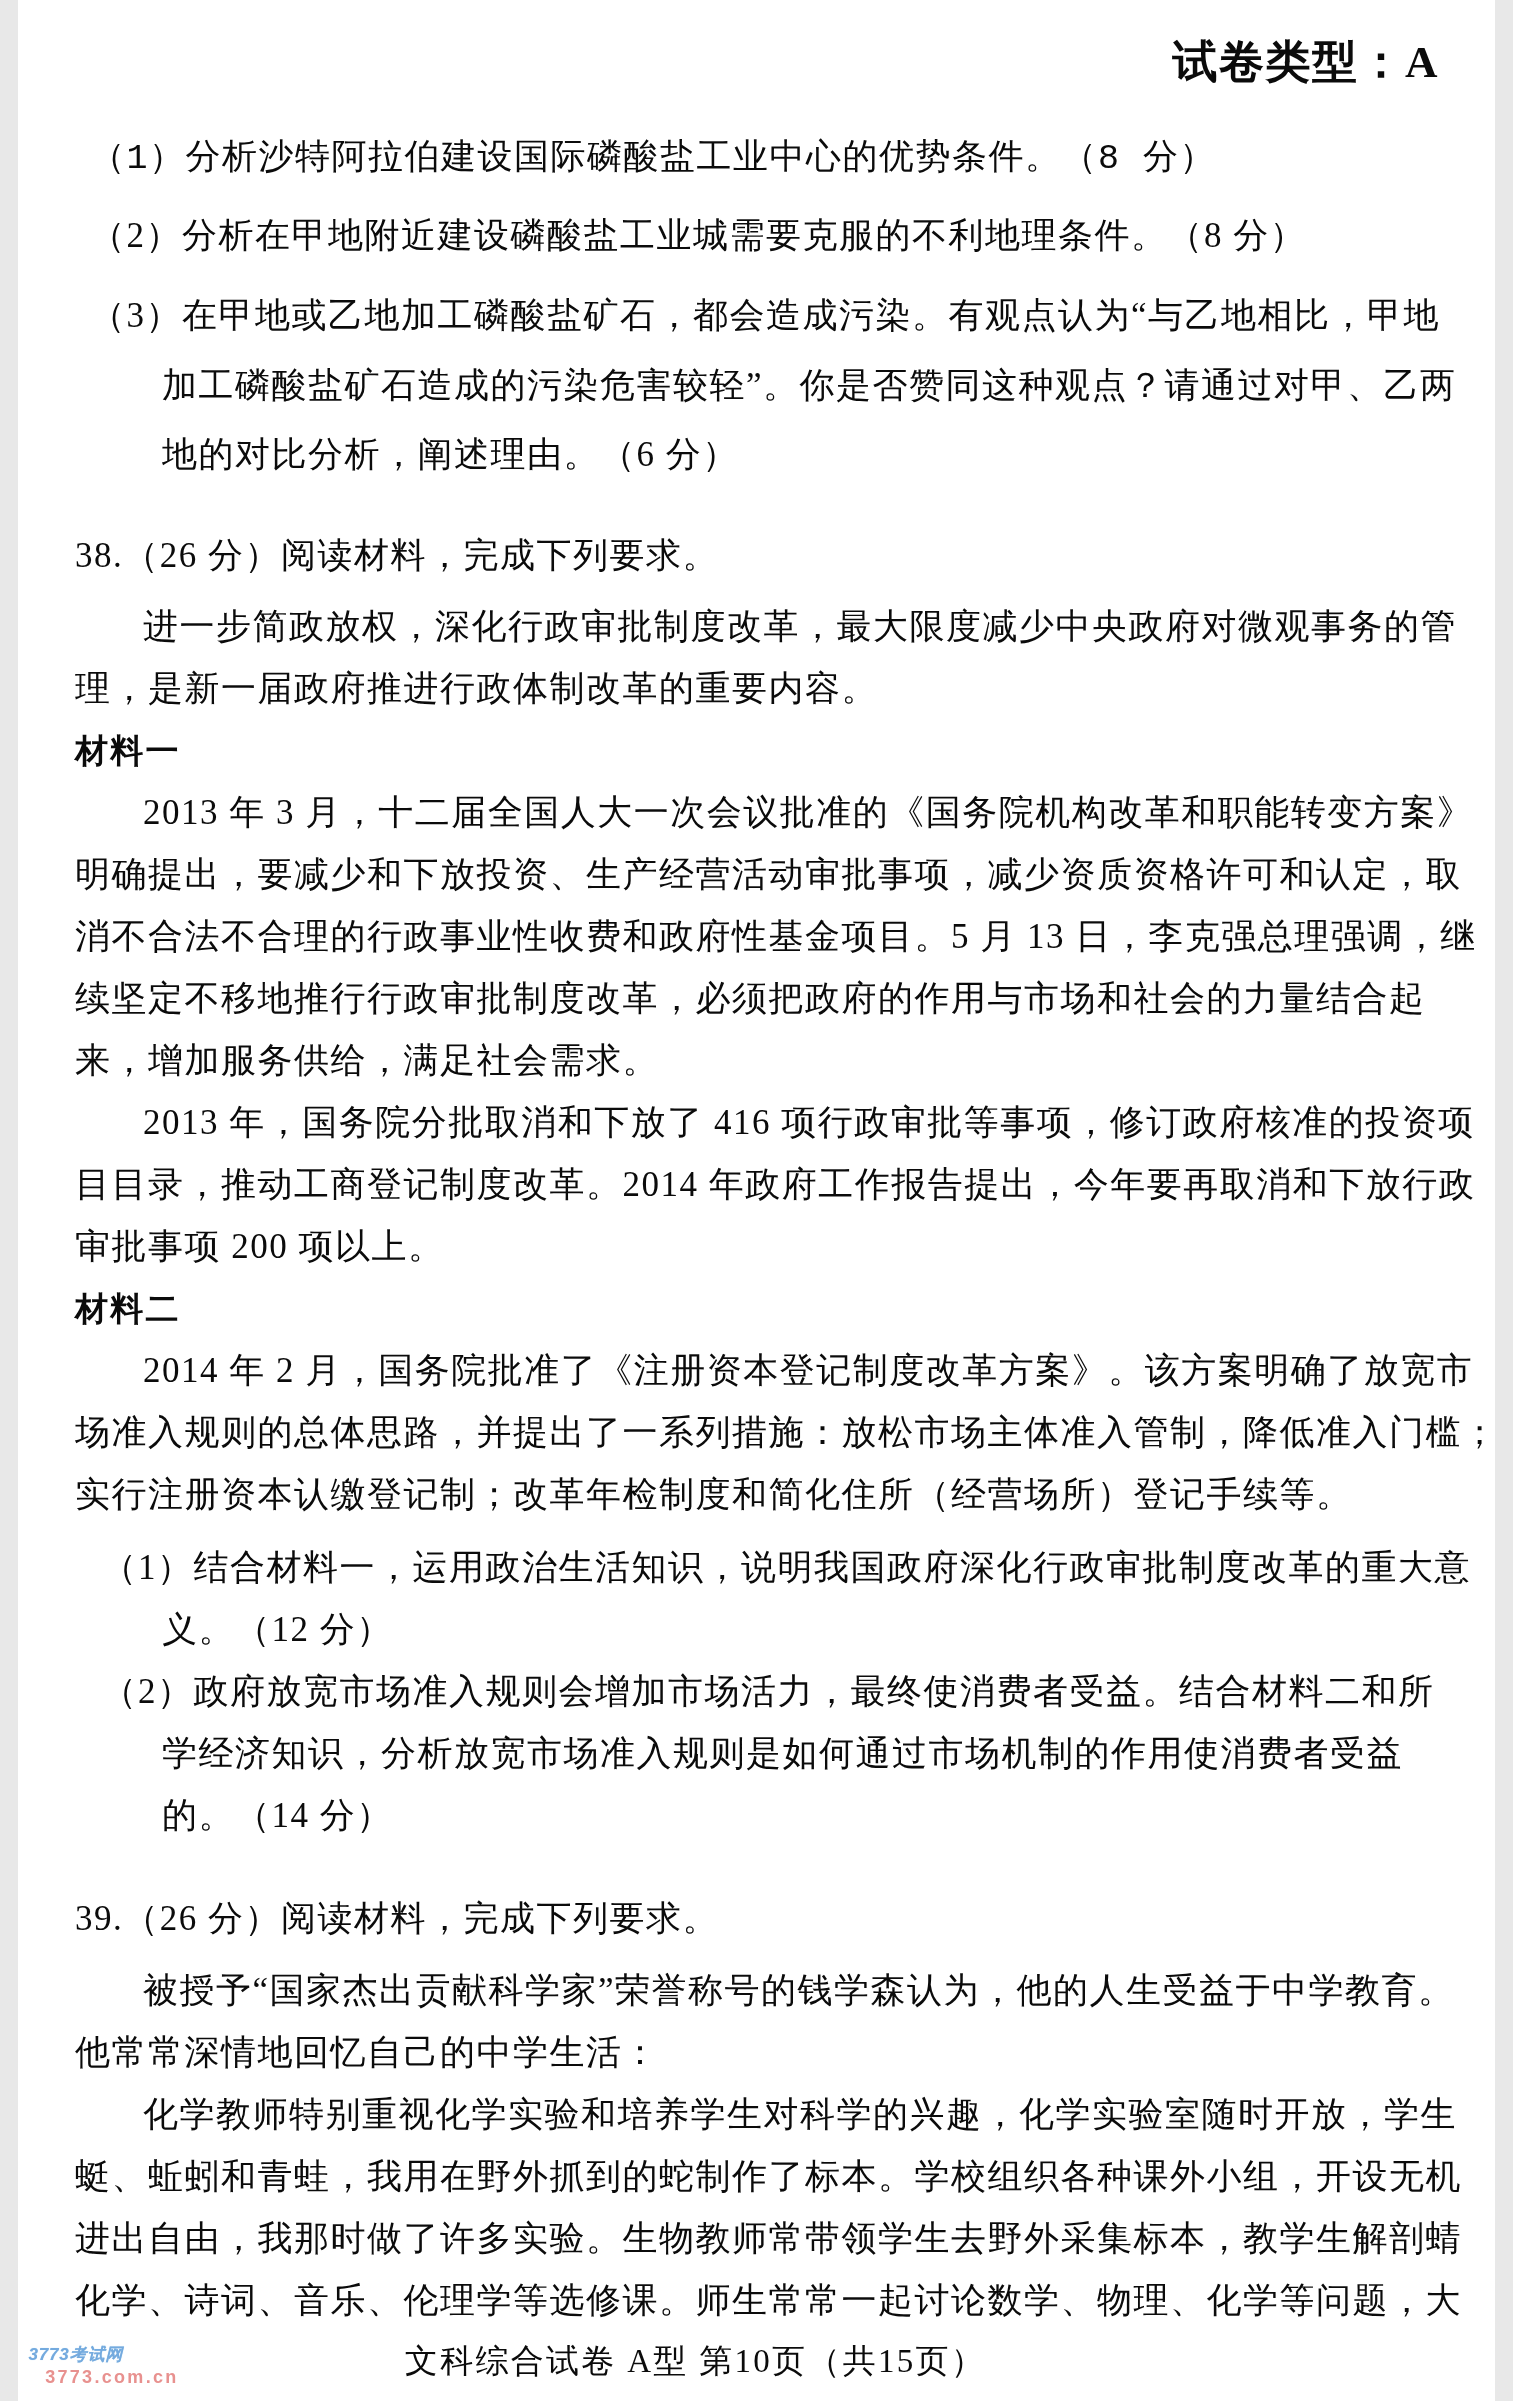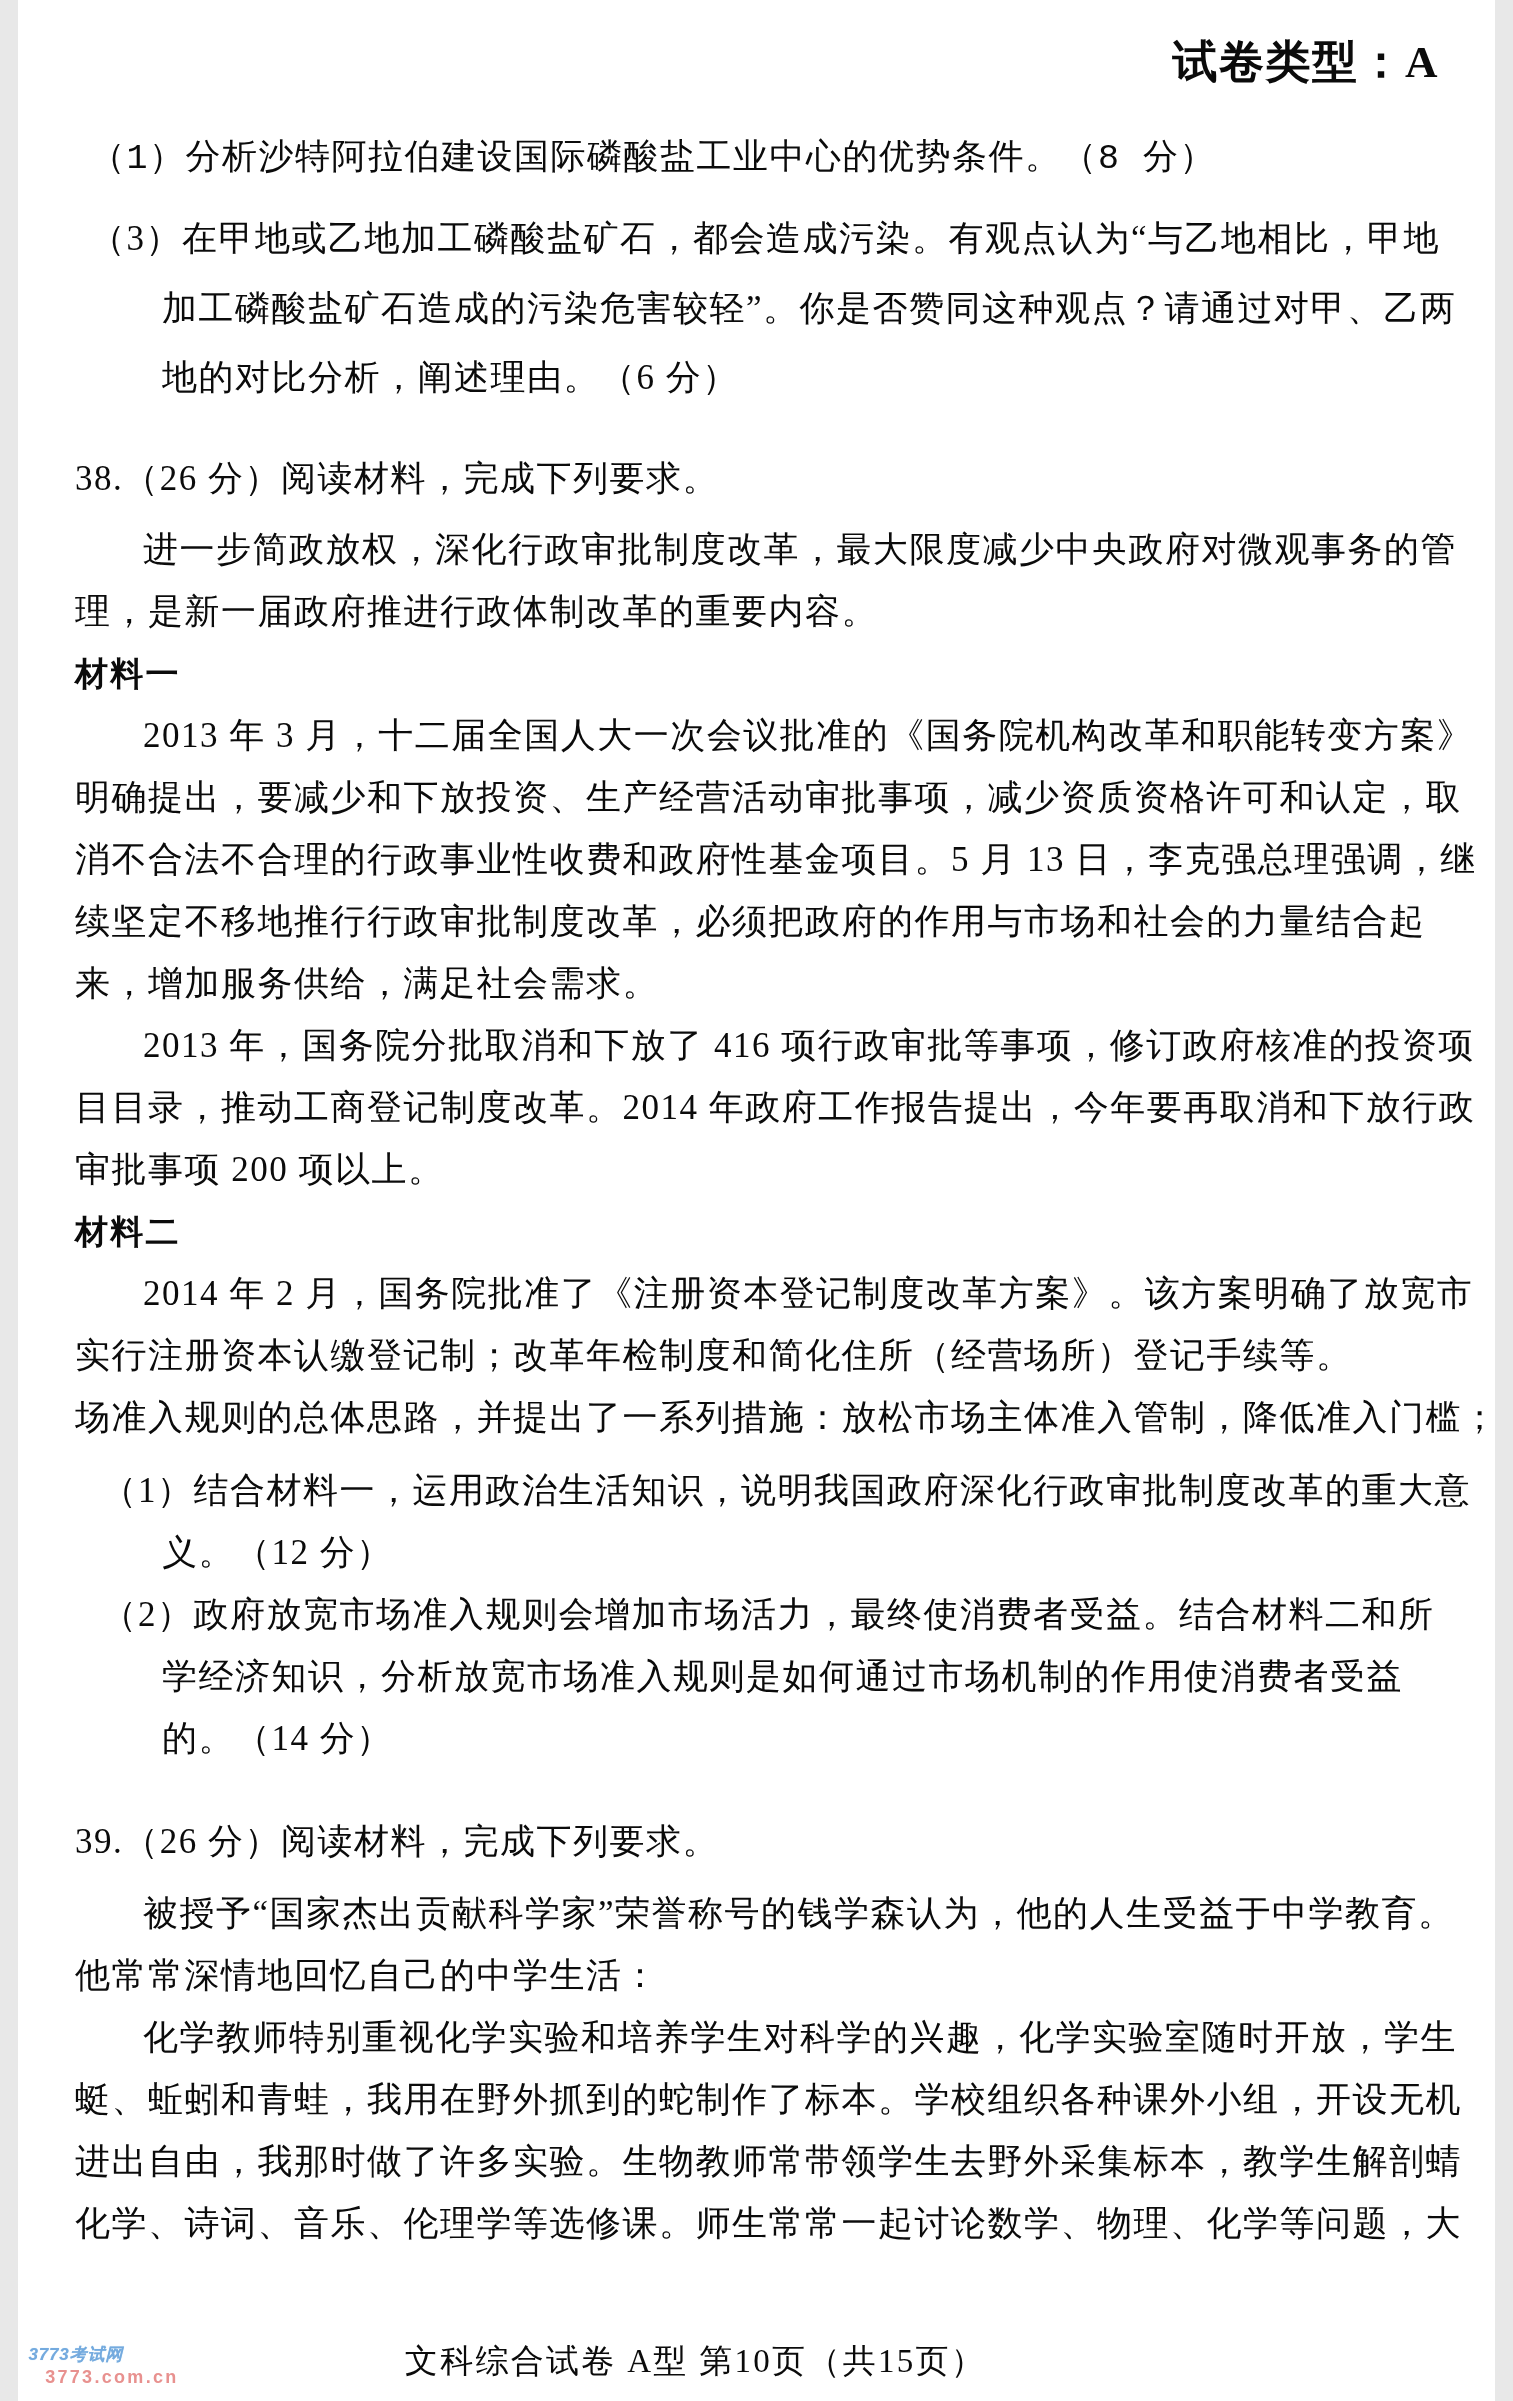--- a/index.html
+++ b/index.html
@@ -76,39 +76,40 @@
   }
 </style>
 </head>
 <body>
 
 <div class="page">
   <div class="content">
     <div class="exam-type">试卷类型：A</div>
     <div>
         <div class="line i1" style="margin-top: 29px; font-family: Liberation Mono, monospace;">（1）分析沙特阿拉伯建设国际磷酸盐工业中心的优势条件。（8 分）</div>
+        <div class="line i1" style="margin-top: 15px;">（2）分析在甲地附近建设磷酸盐工业城需要克服的不利地理条件。（8 分）</div>
         <div class="line i1" style="margin-top: 18px;">（3）在甲地或乙地加工磷酸盐矿石，都会造成污染。有观点认为“与乙地相比，甲地</div>
         <div class="line i4" style="margin-top: 7.6px;">加工磷酸盐矿石造成的污染危害较轻”。你是否赞同这种观点？请通过对甲、乙两</div>
         <div class="line i4" style="margin-top: 7.6px;">地的对比分析，阐述理由。（6 分）</div>
         <div class="line i0" style="margin-top: 39px;">38.（26 分）阅读材料，完成下列要求。</div>
         <div class="line i3" style="margin-top: 9px;">进一步简政放权，深化行政审批制度改革，最大限度减少中央政府对微观事务的管</div>
         <div class="line i0">理，是新一届政府推进行政体制改革的重要内容。</div>
         <div class="line i0 hd">材料一</div>
         <div class="line i3">2013 年 3 月，十二届全国人大一次会议批准的《国务院机构改革和职能转变方案》</div>
         <div class="line i0">明确提出，要减少和下放投资、生产经营活动审批事项，减少资质资格许可和认定，取</div>
         <div class="line i0">消不合法不合理的行政事业性收费和政府性基金项目。5 月 13 日，李克强总理强调，继</div>
         <div class="line i0">续坚定不移地推行行政审批制度改革，必须把政府的作用与市场和社会的力量结合起</div>
         <div class="line i0">来，增加服务供给，满足社会需求。</div>
         <div class="line i3">2013 年，国务院分批取消和下放了 416 项行政审批等事项，修订政府核准的投资项</div>
         <div class="line i0">目目录，推动工商登记制度改革。2014 年政府工作报告提出，今年要再取消和下放行政</div>
         <div class="line i0">审批事项 200 项以上。</div>
         <div class="line i0 hd">材料二</div>
         <div class="line i3">2014 年 2 月，国务院批准了《注册资本登记制度改革方案》。该方案明确了放宽市</div>
+        <div class="line i0">场准入规则的总体思路，并提出了一系列措施：放松市场主体准入管制，降低准入门槛；</div>
         <div class="line i0">实行注册资本认缴登记制；改革年检制度和简化住所（经营场所）登记手续等。</div>
-        <div class="line i0">场准入规则的总体思路，并提出了一系列措施：放松市场主体准入管制，降低准入门槛；</div>
         <div class="line i2" style="margin-top: 10.6px;">（1）结合材料一，运用政治生活知识，说明我国政府深化行政审批制度改革的重大意</div>
         <div class="line i4">义。（12 分）</div>
         <div class="line i2">（2）政府放宽市场准入规则会增加市场活力，最终使消费者受益。结合材料二和所</div>
         <div class="line i4">学经济知识，分析放宽市场准入规则是如何通过市场机制的作用使消费者受益</div>
         <div class="line i4">的。（14 分）</div>
         <div class="line i0" style="margin-top: 41px;">39.（26 分）阅读材料，完成下列要求。</div>
         <div class="line i3" style="margin-top: 10.6px;">被授予“国家杰出贡献科学家”荣誉称号的钱学森认为，他的人生受益于中学教育。</div>
         <div class="line i0">他常常深情地回忆自己的中学生活：</div>
         <div class="line i3">化学教师特别重视化学实验和培养学生对科学的兴趣，化学实验室随时开放，学生</div>
         <div class="line i0">蜓、蚯蚓和青蛙，我用在野外抓到的蛇制作了标本。学校组织各种课外小组，开设无机</div>

